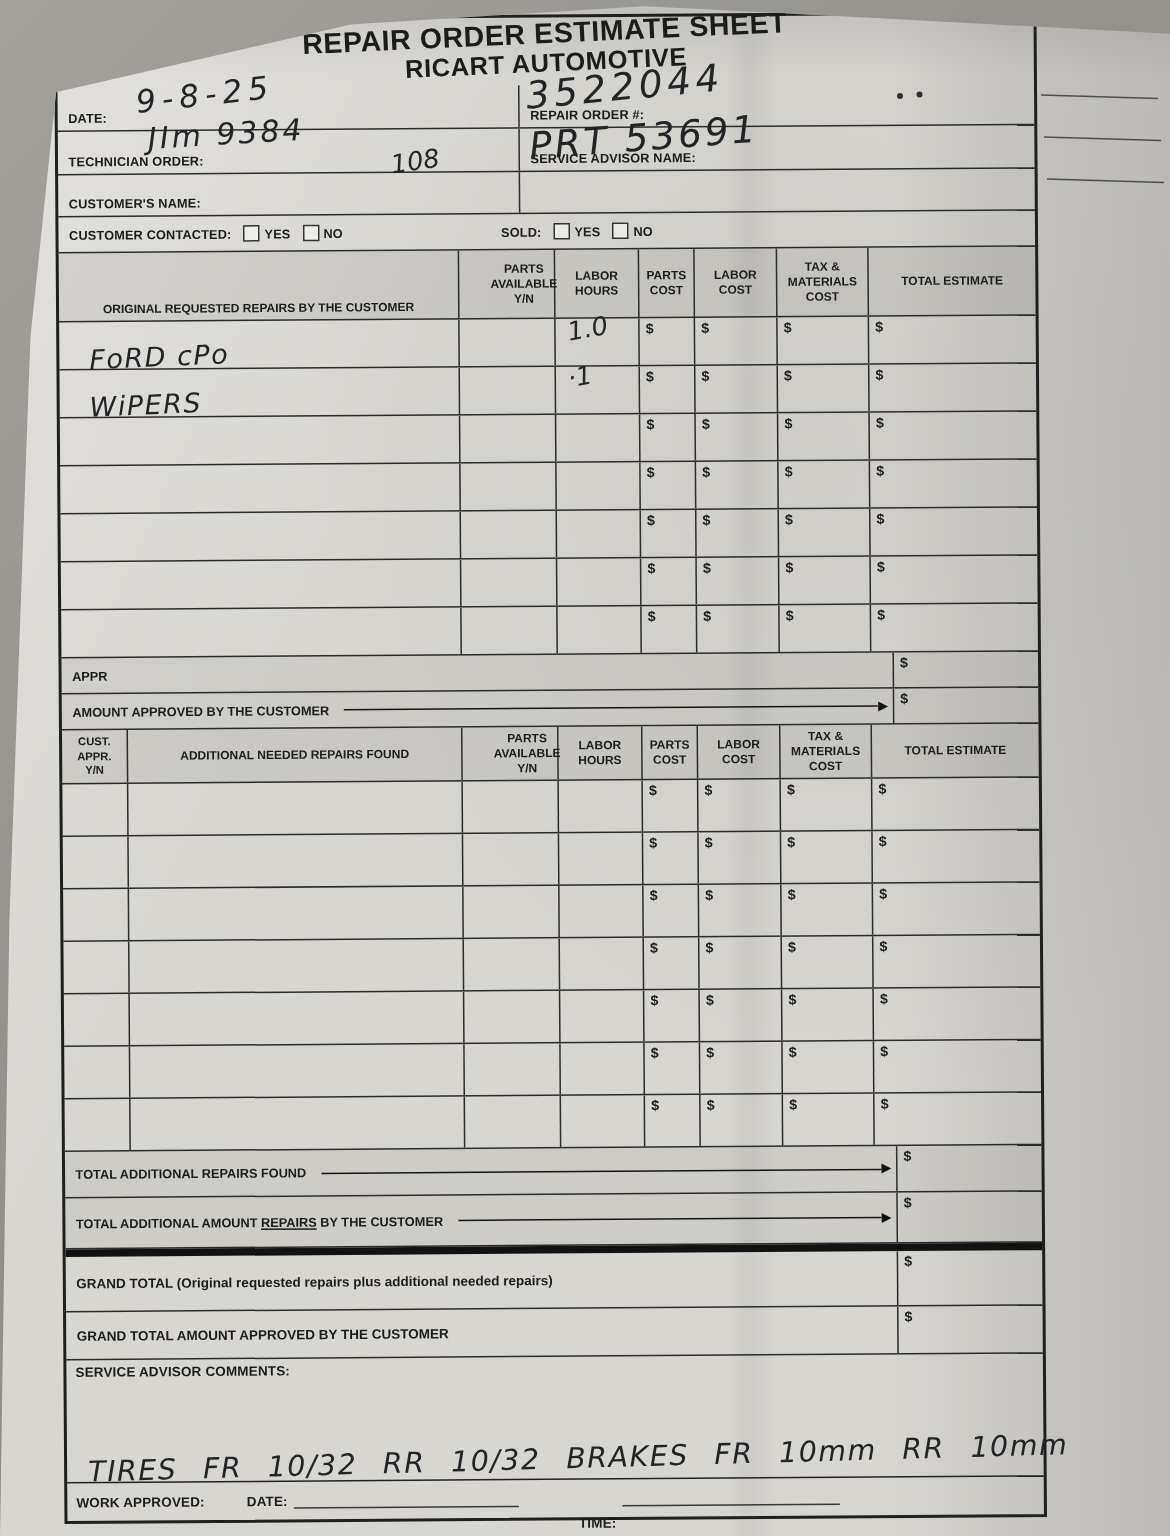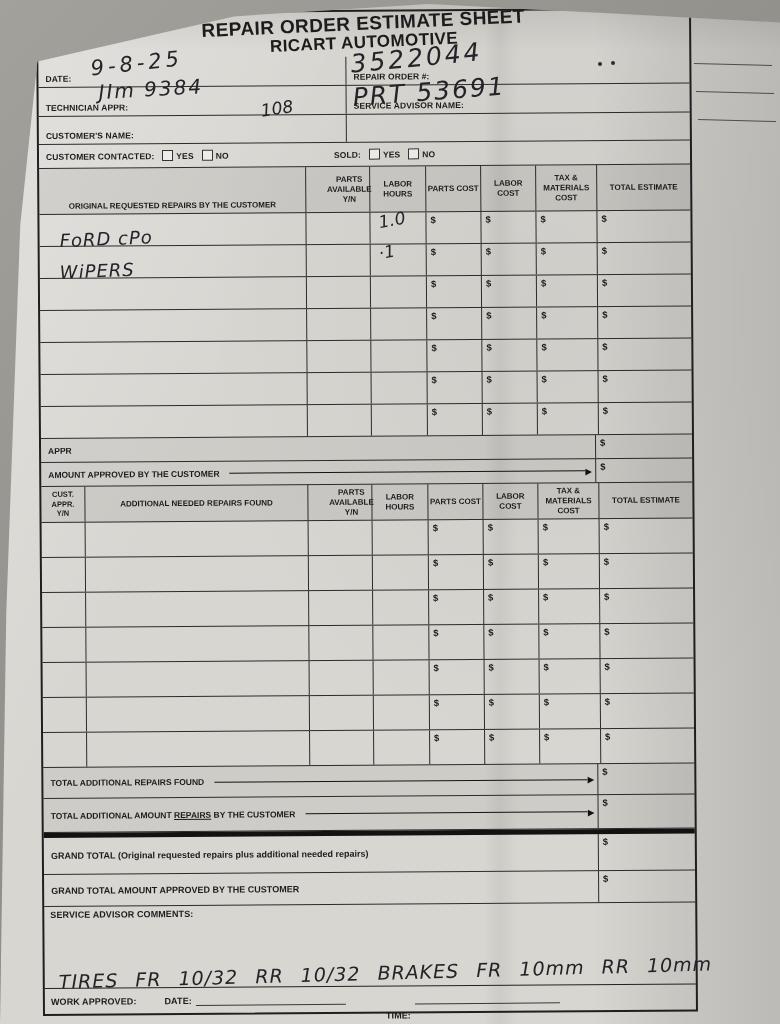--- a/index.html
+++ b/index.html
@@ -40,21 +40,21 @@
   .soldgrp{position:absolute;left:295px;display:flex;align-items:center;}
   
   .thead{display:flex;background:rgba(20,20,20,.065);border-bottom:1px solid #2c2c2c;box-sizing:border-box;}
   .th{font-size:8px;font-weight:bold;text-align:center;white-space:pre-line;
       display:flex;align-items:center;justify-content:center;line-height:1.25;
       border-right:1px solid #2c2c2c;box-sizing:border-box;padding:2px 1px;}
   .trow{display:flex;border-bottom:1px solid #2c2c2c;box-sizing:border-box;}
   .cell{border-right:1px solid #2c2c2c;box-sizing:border-box;position:relative;}
   .c1{width:267px;display:flex;align-items:flex-end;}
   .ca{width:44px;} .c1b{width:223px;}
-  .cpa{width:64px;padding-left:24px;} .clh{width:56px;} .cpc{width:55px;} .clc{width:55px;} .ctx{width:61px;}
+  .cpa{width:64px;padding-left:24px;} .clh{width:56px;} .cpc{width:37px;} .clc{width:55px;} .ctx{width:61px;}
   .cte{flex:1;border-right:none;}
   .dollar{font-weight:bold;font-size:9.5px;padding:2px 0 0 4px;}
   .t1row{height:32px;} .t2row{height:35px;}
   
   .srow{display:flex;border-bottom:1px solid #2c2c2c;box-sizing:border-box;}
   .srow .main{flex:1;display:flex;align-items:center;padding-left:7px;}
   .srow .money{width:97px;border-left:1px solid #2c2c2c;box-sizing:border-box;}
   .shade{background:rgba(20,20,20,.05);}
   .slbl{font-size:8.5px;font-weight:bold;white-space:nowrap;}
   .arr{flex:1;display:flex;align-items:center;margin:0 1px 0 10px;}
@@ -99,21 +99,21 @@
     <div class="irow" style="height:29px;">
       <div class="half div">
         <span class="lbl">DATE:</span>
       </div>
       <div class="half">
         <span class="lbl">REPAIR ORDER #:</span>
       </div>
     </div>
     <div class="irow" style="height:29px;">
       <div class="half div">
-        <span class="lbl">TECHNICIAN APPR:</span>
+        <span class="lbl">TECHNICIAN ORDER:</span>
       </div>
       <div class="half">
         <span class="lbl">SERVICE ADVISOR NAME:</span>
       </div>
     </div>
     <div class="irow" style="height:28px;">
       <div class="half div">
         <span class="lbl">CUSTOMER'S NAME:</span>
       </div>
       <div class="half"></div>

